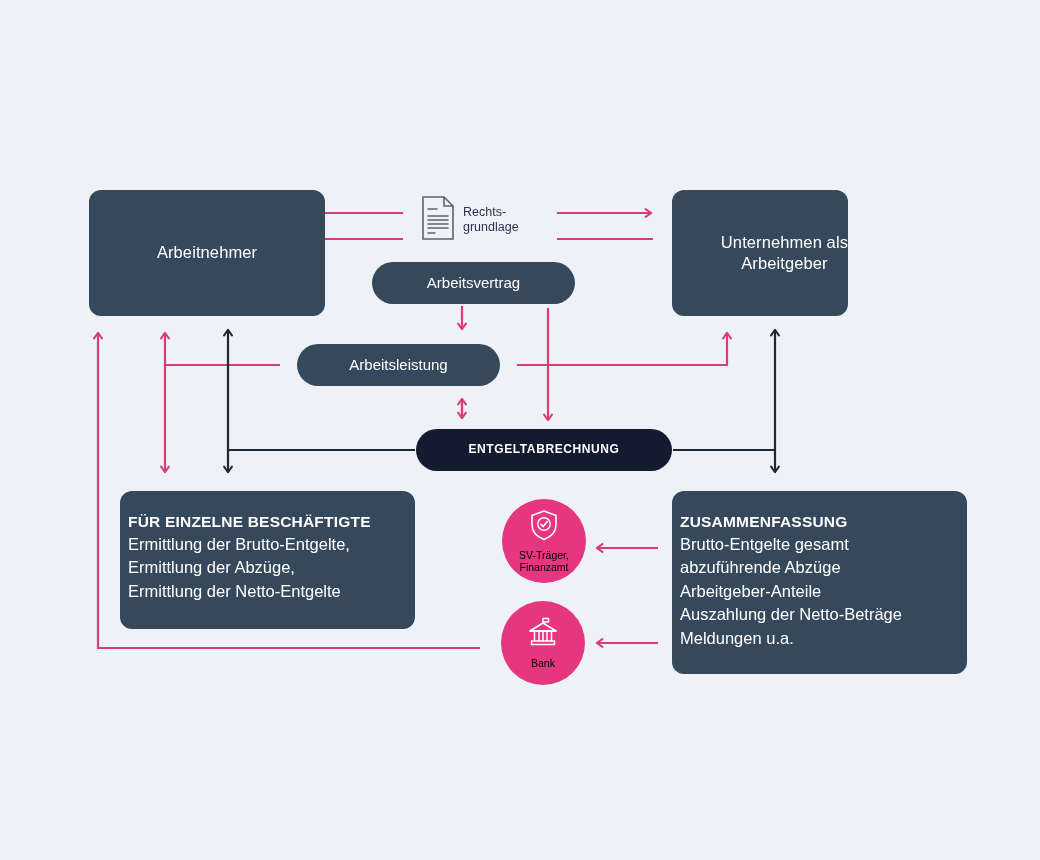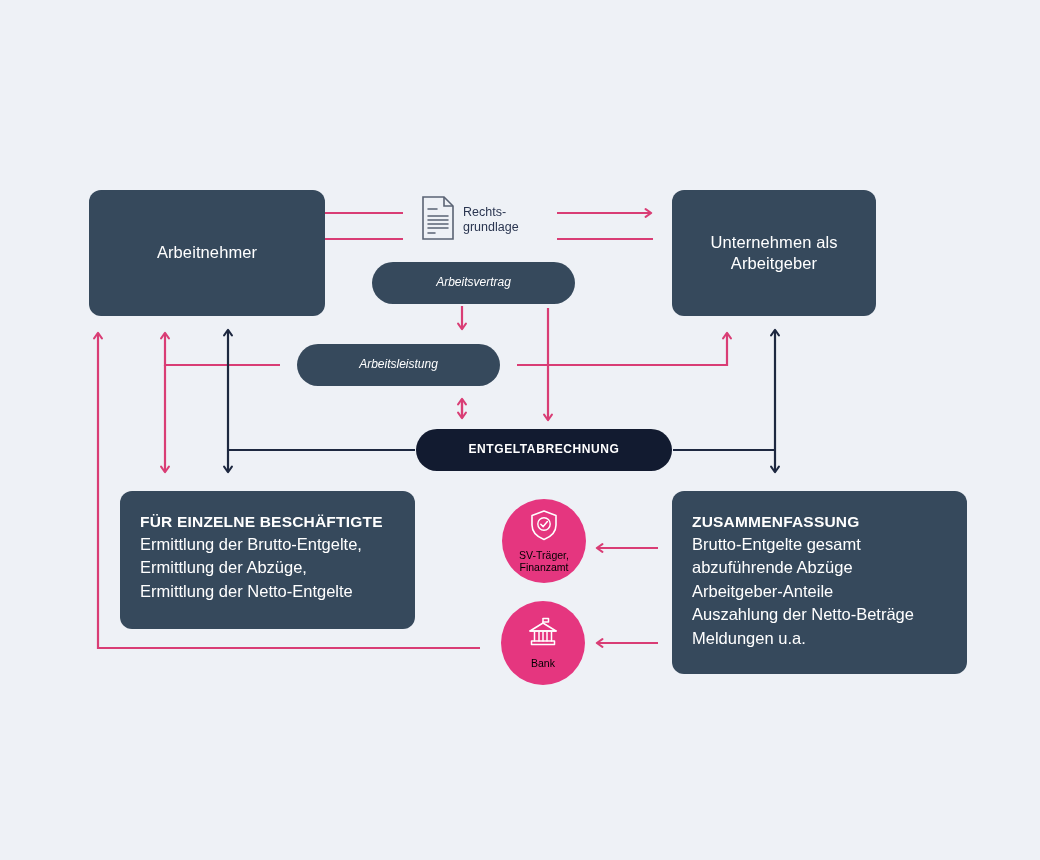--- a/index.html
+++ b/index.html
@@ -20,37 +20,37 @@
   .node {
     position: absolute;
     display: flex; flex-direction: column;
     align-items: center; justify-content: center;
     color: #ffffff;
     background: #36495c;
     text-align: center;
     line-height: 1.3;
   }
   .box-lg { border-radius: 12px; font-size: 16.5px; letter-spacing: .1px; }
-  .pill   { border-radius: 999px; font-size: 12px; font-style: italic; }
+  .pill   { border-radius: 999px; font-size: 15px; }
 
   #node-arbeitnehmer { left: 89px; top: 190px; width: 236px; height: 126px; }
-  #node-unternehmen  { left: 672px; top: 190px; width: 204px; height: 126px; }
+  #node-unternehmen  { left: 672px; top: 190px; width: 176px; height: 126px; align-items: flex-end; }
   #node-arbeitsvertrag { left: 372px; top: 262px; width: 203px; height: 42px; }
   #node-arbeitsleistung { left: 297px; top: 344px; width: 203px; height: 42px; }
   #node-entgelt {
     left: 416px; top: 429px; width: 256px; height: 42px;
     background: #121b30; border-radius: 999px;
     font-weight: bold; font-size: 12px; letter-spacing: .6px;
   }
 
   .panel {
     position: absolute;
     background: #36495c; color: #fff;
     border-radius: 12px;
-    padding: 22px 24px 20px 20px;
+    padding: 22px 24px 20px 8px;
     text-align: left;
     align-items: flex-start;
     justify-content: flex-start;
     display: flex; flex-direction: column;
   }
   #panel-einzelne { left: 120px; top: 491px; width: 295px; height: 138px; }
   #panel-zusammen { left: 672px; top: 491px; width: 295px; height: 183px; }
   .panel .ptitle { font-weight: bold; font-size: 15.5px; margin-bottom: 2px; letter-spacing: .2px; }
   .panel .pline  { font-size: 16.5px; line-height: 1.42; }
 

